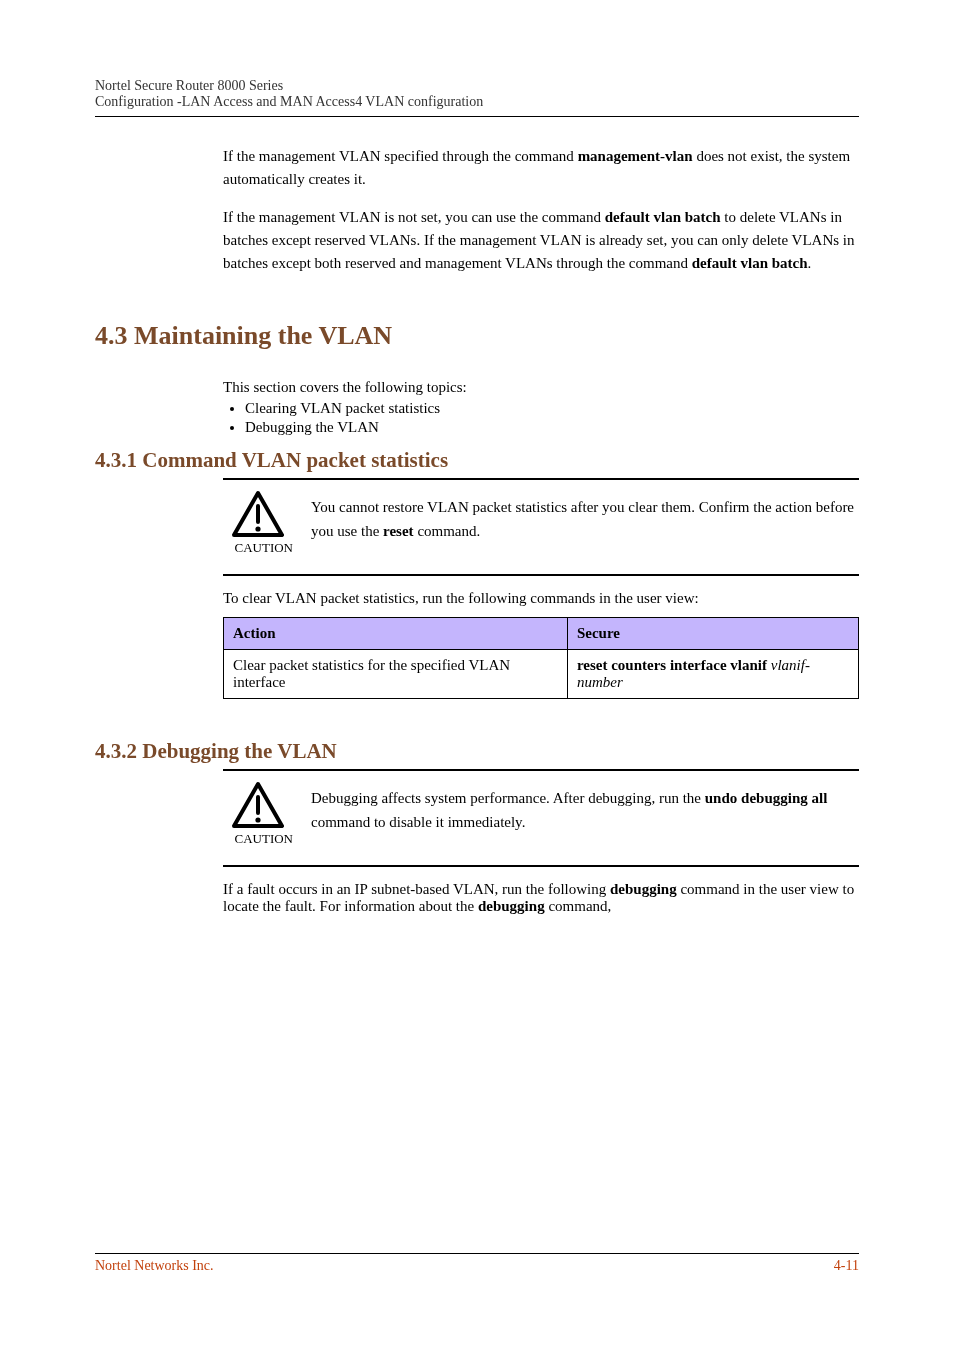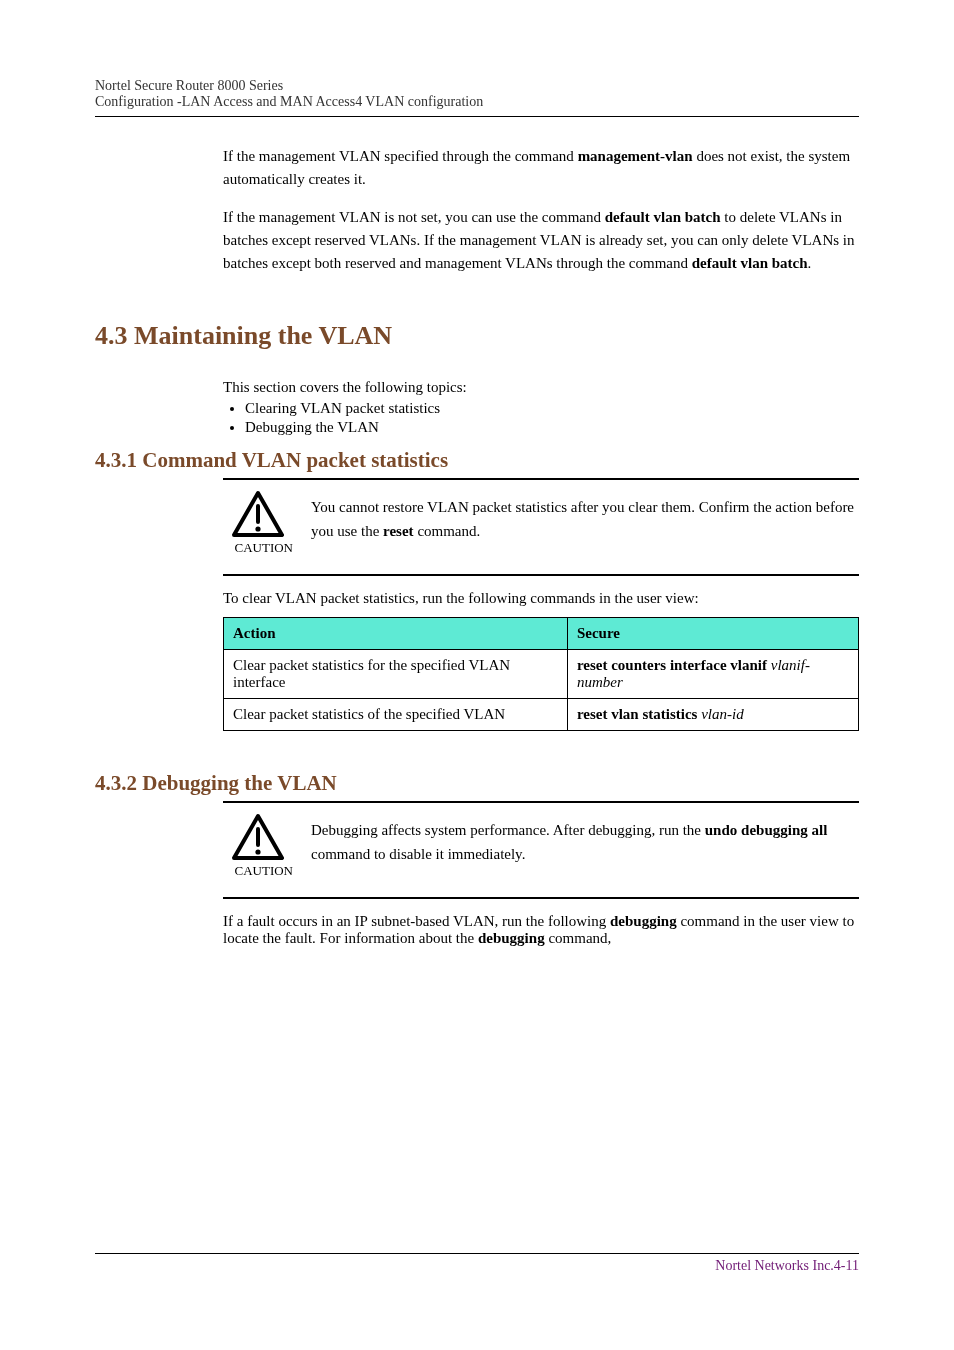--- a/index.html
+++ b/index.html
@@ -99,40 +99,40 @@
     width: calc(100% - 128px);
     font-size: 15px;
   }
   table.cmd-table th, table.cmd-table td {
     border: 1px solid #000;
     padding: 7px 9px;
     text-align: left;
     vertical-align: top;
   }
   table.cmd-table th {
-    background: #5eead4;
+    background: #c4b5fd;
     font-family: "Book Antiqua", Palatino, "Times New Roman", serif;
     font-weight: bold;
   }
   .footer {
     position: absolute;
     bottom: 76px;
     left: 95px;
     right: 95px;
   }
   .footer-rule {
     border: none;
     border-top: 1.5px solid #000;
     margin-bottom: 4px;
   }
   .footer-row {
     display: flex;
-    justify-content: flex-end;
+    justify-content: space-between;
     font-size: 14px;
-    color: #701a75;
+    color: #c2410c;
   }
 </style>
 </head>
 <body>
 
 <div class="page">
   <div class="header">
     <div class="header-left">
       <div>Nortel Secure Router 8000 Series</div>
       <div>Configuration -LAN Access and MAN Access</div>
@@ -186,27 +186,20 @@
       </tr>
     </thead>
     <tbody>
       <tr>
         <td>Clear packet statistics for the specified VLAN interface</td>
         <td>
           <span class="cmd">reset counters interface vlanif</span>
           <span class="italic">vlanif-number</span>
         </td>
       </tr>
-      <tr>
-        <td>Clear packet statistics of the specified VLAN</td>
-        <td>
-          <span class="cmd">reset vlan statistics</span>
-          <span class="italic">vlan-id</span>
-        </td>
-      </tr>
     </tbody>
   </table>
 
   <h3 class="h3" style="margin-top:40px;">4.3.2 Debugging the VLAN</h3>
 
   <div class="callout">
     <div class="callout-icon">
       <svg width="54" height="48" viewBox="0 0 54 48">
         <polygon points="27,3 51,45 3,45" fill="none" stroke="#000" stroke-width="4" stroke-linejoin="round"></polygon>
         <line x1="27" y1="16" x2="27" y2="32" stroke="#000" stroke-width="4" stroke-linecap="round"></line>

